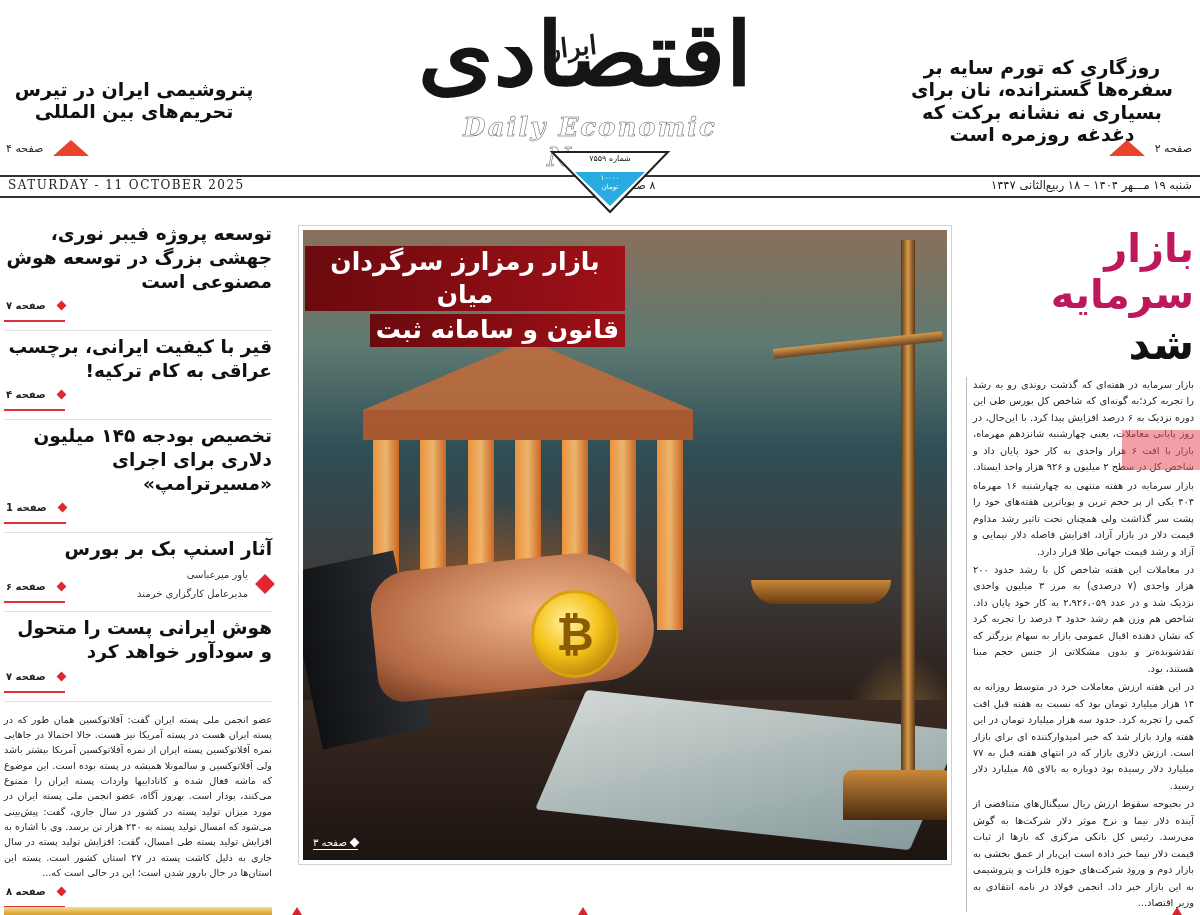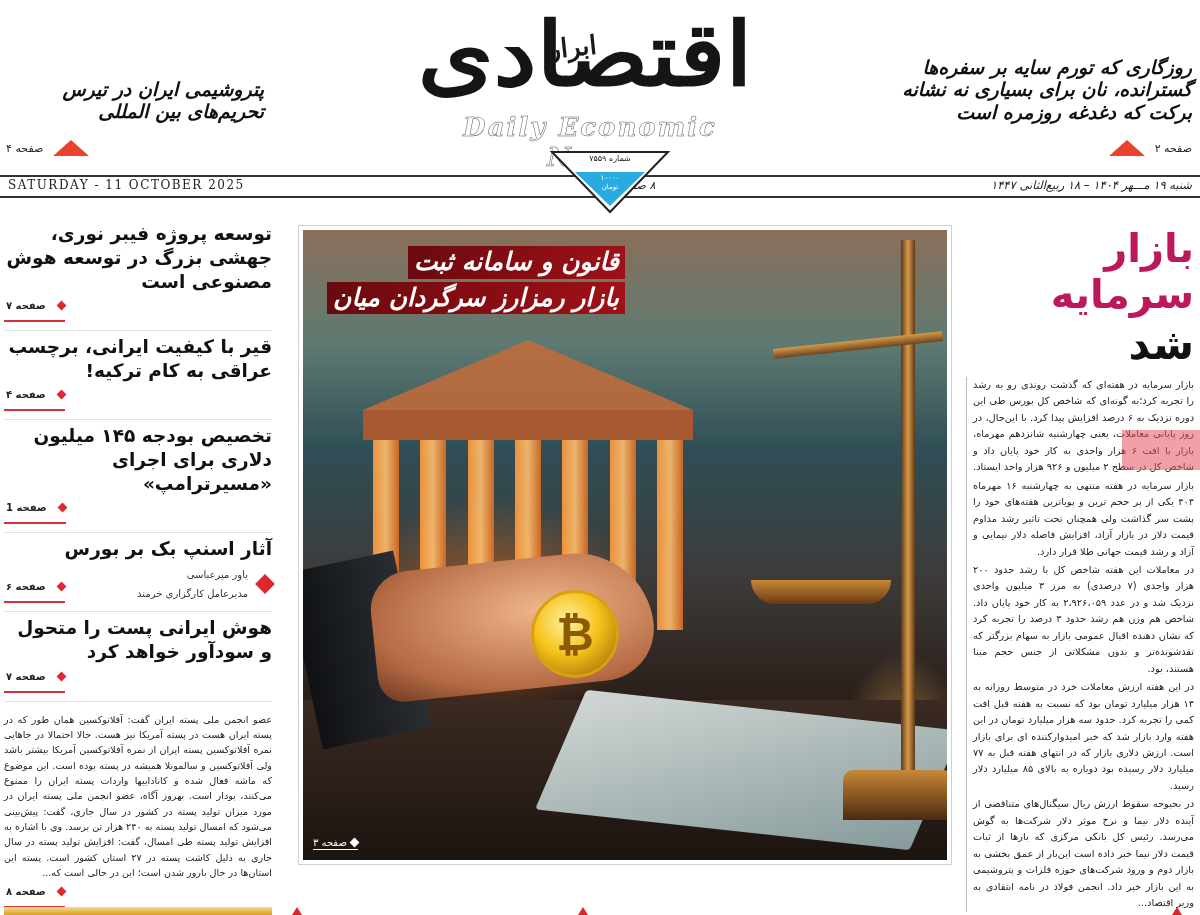--- a/index.html
+++ b/index.html
@@ -1,20 +1,20 @@
 <!DOCTYPE html>
 <html><head>
 <meta charset="utf-8">
 <style>
   * { box-sizing: border-box; margin: 0; padding: 0; }
   html, body { width: 1200px; height: 915px; overflow: hidden; background: #ffffff; }
   body { font-family: "DejaVu Sans", sans-serif; color: #111; position: relative; }
 
   .abs { position: absolute; }
-  .rtl { direction: rtl; text-align: right; font-style: italic; }
+  .rtl { direction: rtl; text-align: center; }
 
   
   .top-story { font-weight: bold; color: #111; line-height: 1.18; }
   .top-story-right { right: 8px; top: 56px; width: 300px; font-size: 19px; }
   .top-story-left { left: 4px; top: 78px; width: 260px; font-size: 19px; }
 
   .page-ref-tri {
     display: inline-block; width: 0; height: 0;
     border-left: 18px solid transparent; border-right: 18px solid transparent;
     border-bottom: 16px solid #e8432c;
@@ -233,22 +233,22 @@
     <div class="paper"></div>
     <div class="scale-pole"></div>
     <div class="scale-beam"></div>
     <div class="scale-pan"></div>
     <div class="scale-base"></div>
     <div class="sleeve"></div>
     <div class="hand"></div>
     <div class="coin">₿</div>
 
     <div class="img-hl-wrap rtl">
+      <span class="img-hl-line">بازار رمزارز سرگردان میان</span>
       <span class="img-hl-line">قانون و سامانه ثبت</span>
-      <span class="img-hl-line">بازار رمزارز سرگردان میان</span>
     </div>
 
     <div class="img-page">
       <span>صفحه ۳</span>
       <span class="diamond"></span>
     </div>
   </div>
 </div>
 
 <div class="abs right-col">

